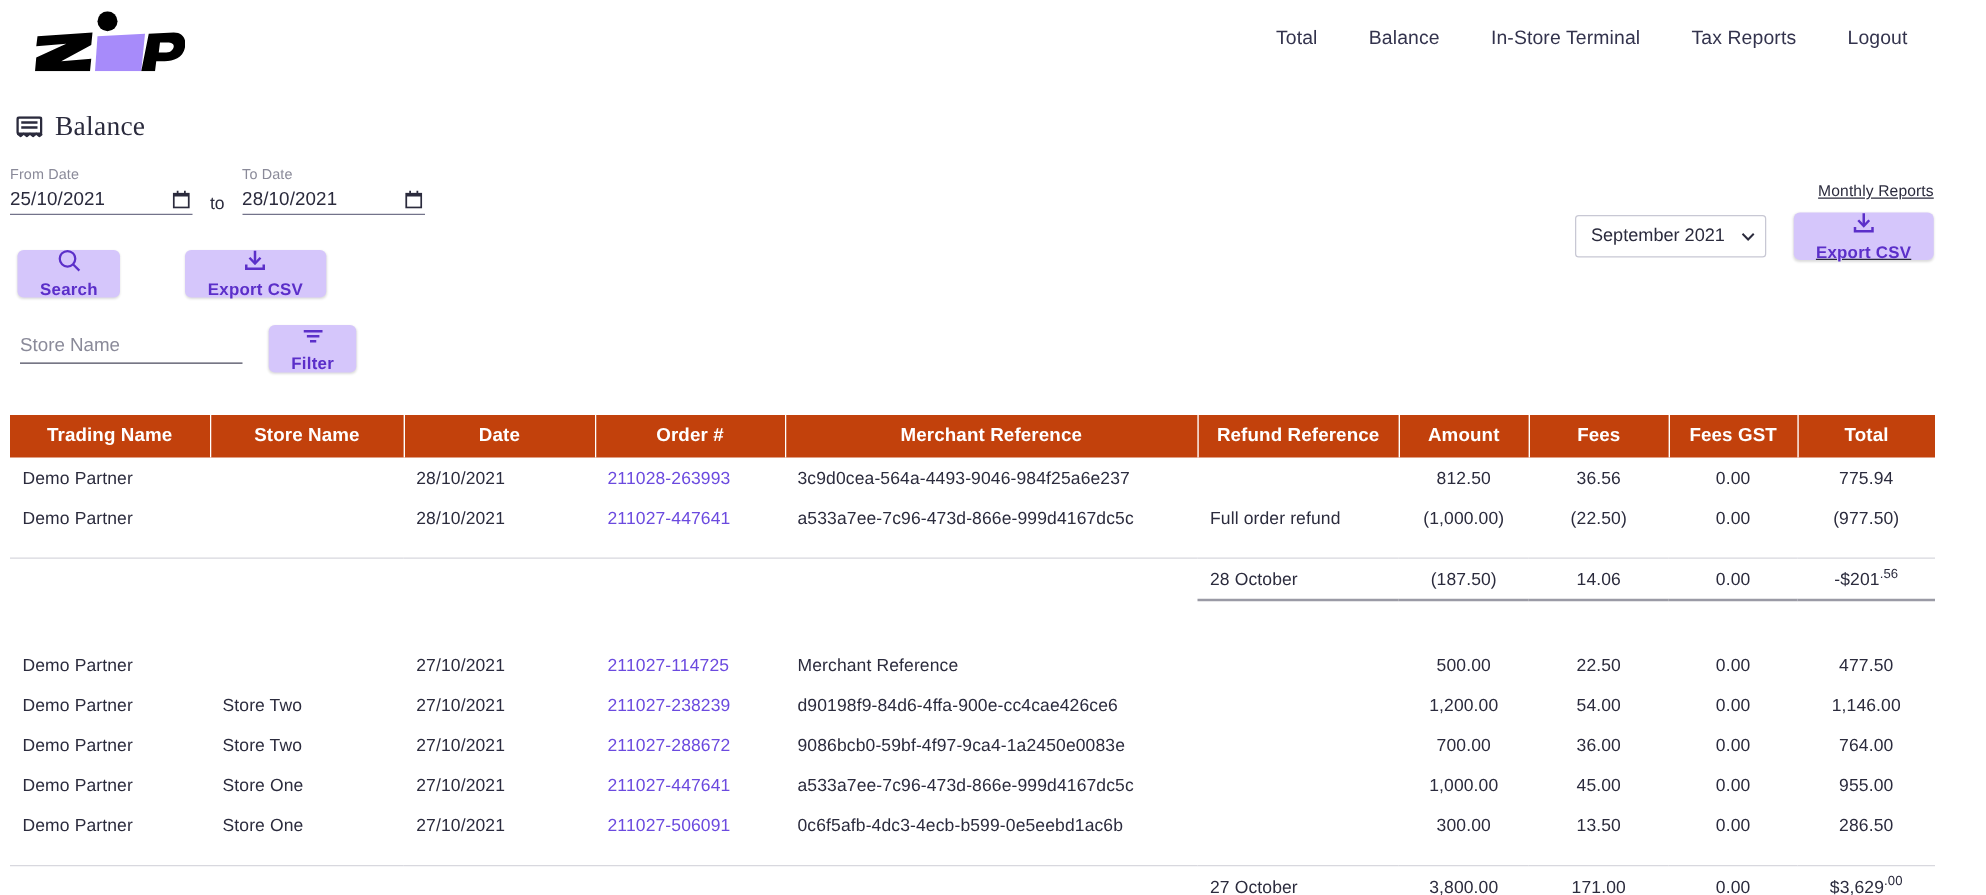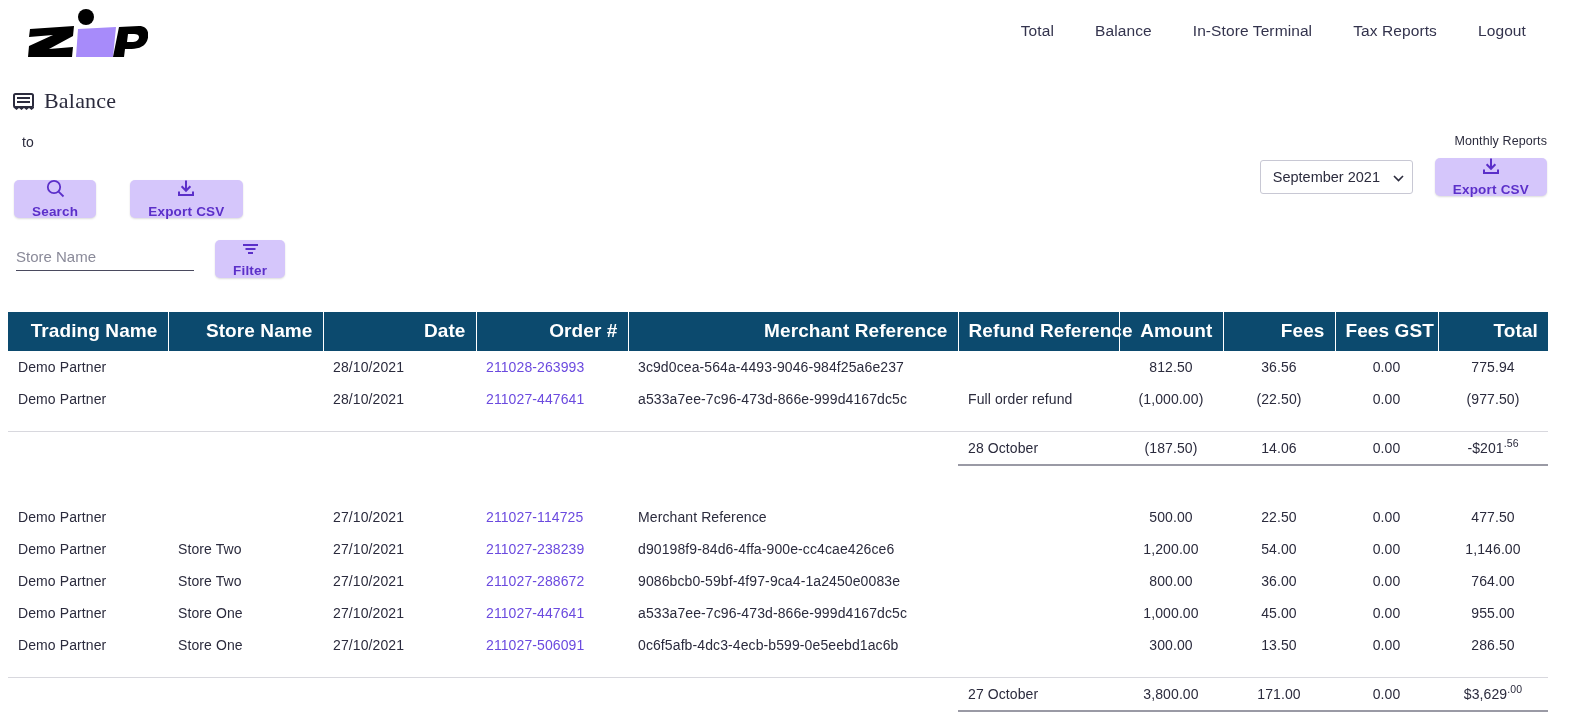--- a/index.html
+++ b/index.html
@@ -102,21 +102,21 @@
   .cal-icon { width: 14px; height: 15px; flex: 0 0 auto; }
   .to-word {
     font-size: 14px;
     color: #2b2b3d;
     padding: 0 14px 2px 14px;
   }
 
   .btn-row {
     display: flex;
     align-items: center;
-    gap: 34px;
+    gap: 52px;
     margin-top: 28px;
     padding-left: 6px;
   }
   .btn {
     background: #d5c6fb;
     color: #5b2fc9;
     border: none;
     border-radius: 5px;
     height: 38px;
     padding: 0 18px;
@@ -150,22 +150,23 @@
     color: #2b2b3d;
     padding: 0 0 5px 0;
     outline: none;
   }
   .store-input::placeholder { color: #8a8a99; }
 
   
   .monthly {
     position: absolute;
     right: 42px;
-    top: 0;
+    top: 12px;
     text-align: right;
+    text-decoration: underline;
   }
   .monthly-label {
     font-size: 12.5px;
     color: #2b2b3d;
     display: block;
     margin-bottom: 10px;
     letter-spacing: .1px;
   }
   .monthly-controls {
     display: flex;
@@ -199,25 +200,25 @@
   .table-wrap {
     margin-top: 34px;
     padding: 0 41px 0 8px;
   }
   table.bal {
     width: 100%;
     border-collapse: collapse;
     table-layout: fixed;
   }
   table.bal thead th {
-    background: #0c4a6e;
+    background: #c2410c;
     color: #ffffff;
-    font-size: 19px;
+    font-size: 15px;
     font-weight: 700;
-    text-align: right;
+    text-align: center;
     padding: 8px 10px 9px 10px;
     height: 29px;
     border-right: 1.5px solid #ffffff;
     letter-spacing: .1px;
     white-space: nowrap;
   }
   table.bal thead th:last-child { border-right: none; }
 
   table.bal tbody td {
     font-size: 14px;
@@ -303,23 +304,51 @@
       <rect x="4" y="8" width="13" height="2" fill="#2b2b3d"></rect>
       <path d="M1 14 l2.5 2 2.5-2 2.5 2 2.5-2 2.5 2 2.5-2 2.5 2 2.5-2" fill="none" stroke="#2b2b3d" stroke-width="1.6"></path>
     </svg>
   </span>
   <span class="page-title">Balance</span>
 </div>
 
 <div class="filters">
 
   <div class="date-row">
+    <div class="date-field">
+      <span class="flabel">From Date</span>
+      <div class="date-input-wrap">
+        <span class="dval">25/10/2021</span>
+        <span class="cal-icon">
+          <svg width="14" height="15" viewBox="0 0 14 15" xmlns="http://www.w3.org/2000/svg" aria-hidden="true">
+            <rect x="1" y="3" width="12" height="11" fill="none" stroke="#2b2b3d" stroke-width="1.4"></rect>
+            <rect x="1" y="3" width="12" height="2.2" fill="#2b2b3d"></rect>
+            <rect x="3.4" y="0.6" width="1.4" height="3" fill="#2b2b3d"></rect>
+            <rect x="9.2" y="0.6" width="1.4" height="3" fill="#2b2b3d"></rect>
+          </svg>
+        </span>
+      </div>
+    </div>
 
     <span class="to-word">to</span>
 
+    <div class="date-field">
+      <span class="flabel">To Date</span>
+      <div class="date-input-wrap">
+        <span class="dval">28/10/2021</span>
+        <span class="cal-icon">
+          <svg width="14" height="15" viewBox="0 0 14 15" xmlns="http://www.w3.org/2000/svg" aria-hidden="true">
+            <rect x="1" y="3" width="12" height="11" fill="none" stroke="#2b2b3d" stroke-width="1.4"></rect>
+            <rect x="1" y="3" width="12" height="2.2" fill="#2b2b3d"></rect>
+            <rect x="3.4" y="0.6" width="1.4" height="3" fill="#2b2b3d"></rect>
+            <rect x="9.2" y="0.6" width="1.4" height="3" fill="#2b2b3d"></rect>
+          </svg>
+        </span>
+      </div>
+    </div>
   </div>
 
   <div class="btn-row">
     <button class="btn">
       <span>
         <svg width="19" height="19" viewBox="0 0 19 19" xmlns="http://www.w3.org/2000/svg" aria-hidden="true">
           <circle cx="8" cy="8" r="6.2" fill="none" stroke="#5b2fc9" stroke-width="1.8"></circle>
           <line x1="12.6" y1="12.6" x2="17.5" y2="17.5" stroke="#5b2fc9" stroke-width="1.8"></line>
         </svg>
       </span>
@@ -473,21 +502,21 @@
         <td class="num">0.00</td>
         <td class="num">1,146.00</td>
       </tr>
       <tr>
         <td>Demo Partner</td>
         <td>Store Two</td>
         <td>27/10/2021</td>
         <td class="link"><a>211027-288672</a></td>
         <td>9086bcb0-59bf-4f97-9ca4-1a2450e0083e</td>
         <td></td>
-        <td class="num">800.00</td>
+        <td class="num">700.00</td>
         <td class="num">36.00</td>
         <td class="num">0.00</td>
         <td class="num">764.00</td>
       </tr>
       <tr>
         <td>Demo Partner</td>
         <td>Store One</td>
         <td>27/10/2021</td>
         <td class="link"><a>211027-447641</a></td>
         <td>a533a7ee-7c96-473d-866e-999d4167dc5c</td>

